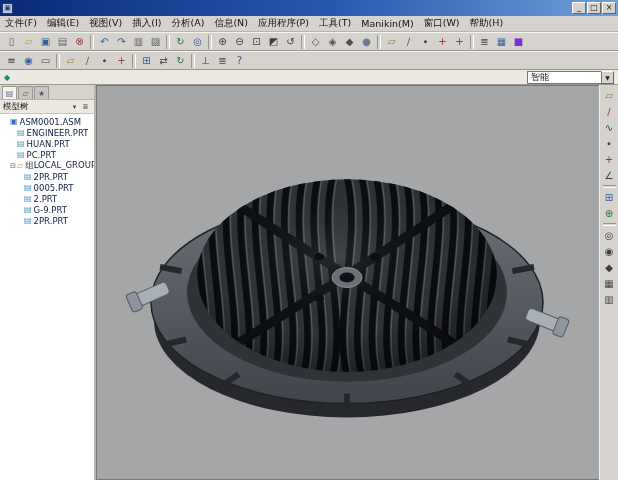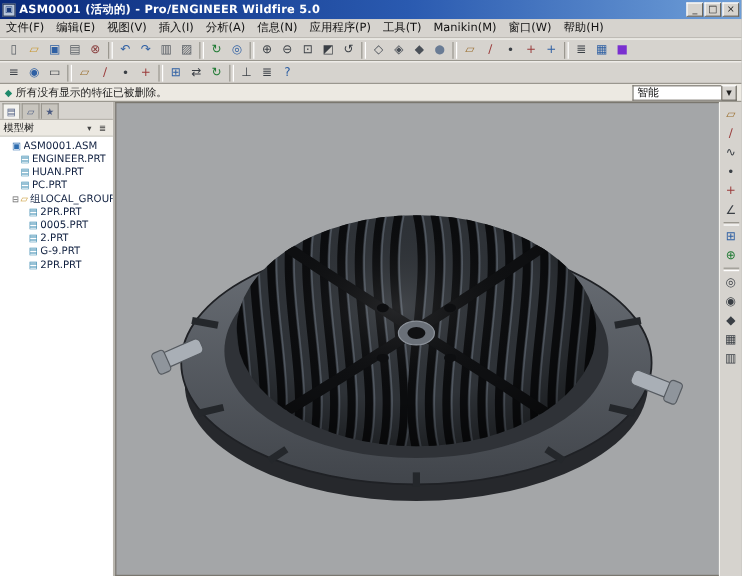--- a/index.html
+++ b/index.html
@@ -57,21 +57,20 @@
   .right-toolbar .tbtn { width:16px; height:15px; }
   .right-toolbar .sep { width:13px; height:3px; border-left:none; border-right:none; border-top:1px solid #9a978f; border-bottom:1px solid #fff; margin:1px 0; }
 </style>
 </head>
 <body>
 
 <div class="window">
 
   <div class="titlebar">
     <span class="app-icon">▣</span>
-    <span class="title-text">ASM0001 (活动的) - Pro/ENGINEER Wildfire 5.0</span>
     <span class="win-buttons">
       <span class="win-btn"><span class="glyph">_</span></span>
         <span class="win-btn"><span class="glyph">□</span></span>
         <span class="win-btn"><span class="glyph">×</span></span>
     </span>
   </div>
 
   <div class="menubar">
     <div class="menu-item"><span>文件(F)</span></div>
       <div class="menu-item"><span>编辑(E)</span></div>
@@ -219,21 +218,20 @@
       <div class="tbtn">
         <span class="glyph" style="color: rgb(58, 63, 69);">≣</span>
       </div>
       <div class="tbtn">
         <span class="glyph" style="color: rgb(46, 95, 163);">?</span>
       </div>
   </div>
 
   <div class="msgrow">
     <span class="msg-icon">◆</span>
-    <span>所有没有显示的特征已被删除。</span>
     <span class="combo">
       <span class="combo-box">智能</span>
       <span class="combo-btn">▼</span>
     </span>
   </div>
 
   <div class="main">
 
     <div class="navigator">
       <div class="nav-tabs">

